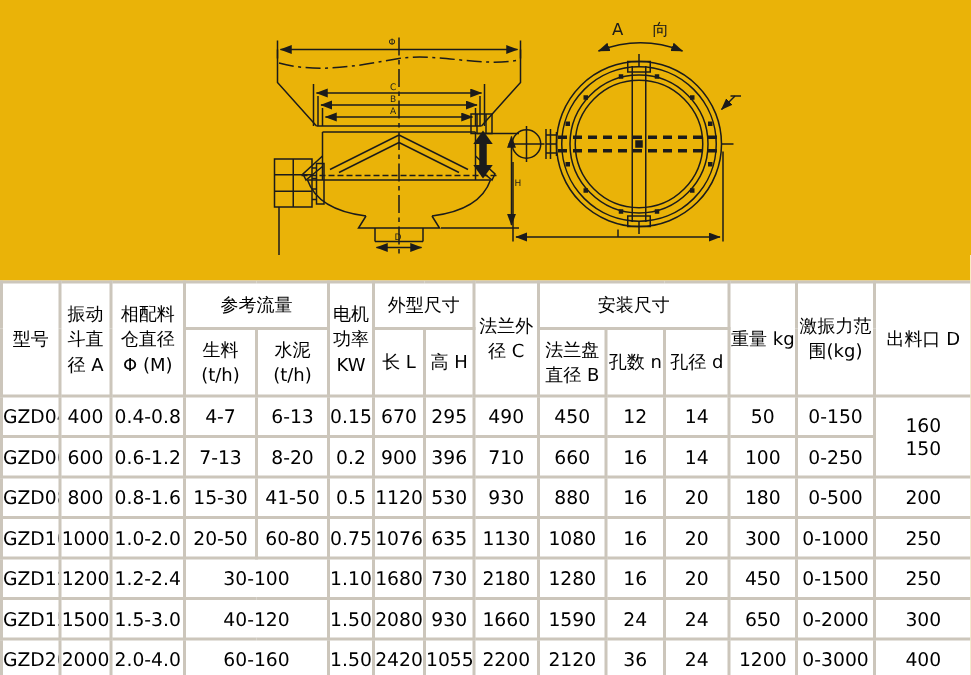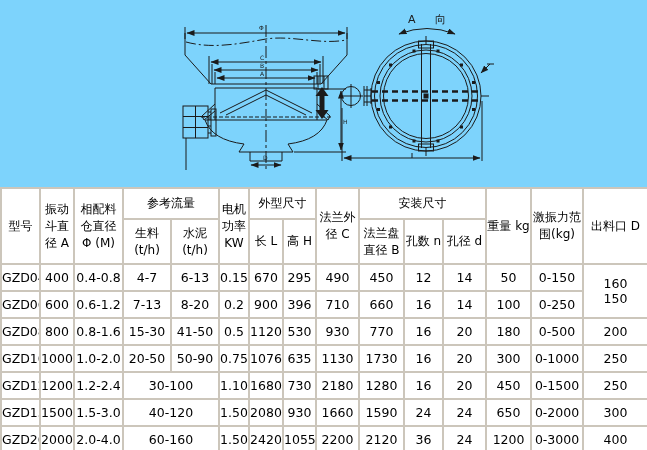--- a/index.html
+++ b/index.html
@@ -1,16 +1,16 @@
 <!DOCTYPE html>
 <html><head>
 <meta charset="utf-8">
 <style>
   html,body{margin:0;padding:0;background:#fff;}
-  #page{width:647px;height:450px;position:relative;background:#7dd3fc;overflow:hidden;
+  #page{width:647px;height:450px;position:relative;background:#eab308;overflow:hidden;
         font-family:"DejaVu Sans","Liberation Sans",sans-serif;color:#000;}
   #drawing{display:block;}
   table.spec{border-collapse:collapse;table-layout:fixed;width:647px;background:#fff;}
   table.spec th,table.spec td{
       border:2px solid #ccc6bb;
       text-align:center;vertical-align:middle;
       white-space:pre-line;
       font-weight:normal;
       padding:0;
       overflow:hidden;
@@ -278,38 +278,38 @@
     <tr class="drow">
       <td>GZD08</td>
       <td>800</td>
       <td>0.8-1.6</td>
       <td>15-30</td>
       <td>41-50</td>
       <td>0.5</td>
       <td>1120</td>
       <td>530</td>
       <td>930</td>
-      <td>770</td>
+      <td>880</td>
       <td>16</td>
       <td>20</td>
       <td>180</td>
       <td>0-500</td>
       <td>200</td>
     </tr>
     <tr class="drow">
       <td>GZD10</td>
       <td>1000</td>
       <td>1.0-2.0</td>
       <td>20-50</td>
-      <td>50-90</td>
+      <td>60-80</td>
       <td>0.75</td>
       <td>1076</td>
       <td>635</td>
       <td>1130</td>
-      <td>1730</td>
+      <td>1080</td>
       <td>16</td>
       <td>20</td>
       <td>300</td>
       <td>0-1000</td>
       <td>250</td>
     </tr>
     <tr class="drow">
       <td>GZD12</td>
       <td>1200</td>
       <td>1.2-2.4</td>

